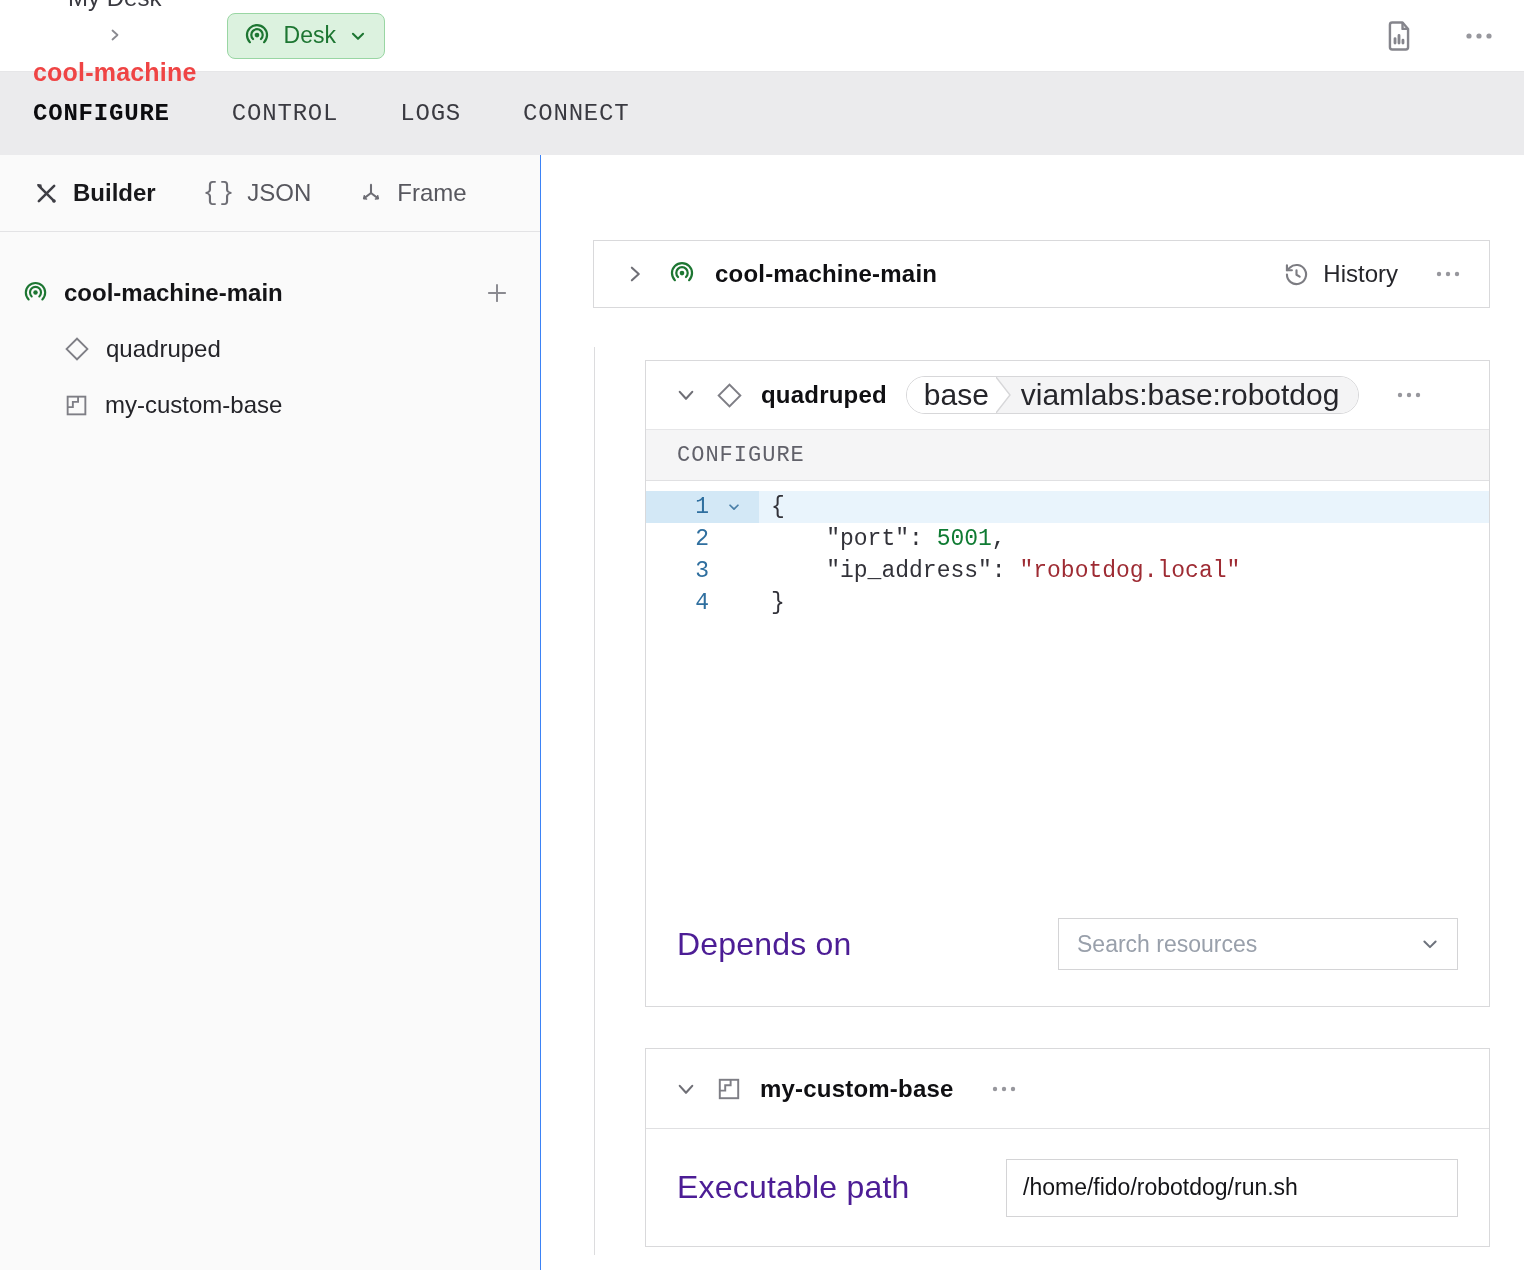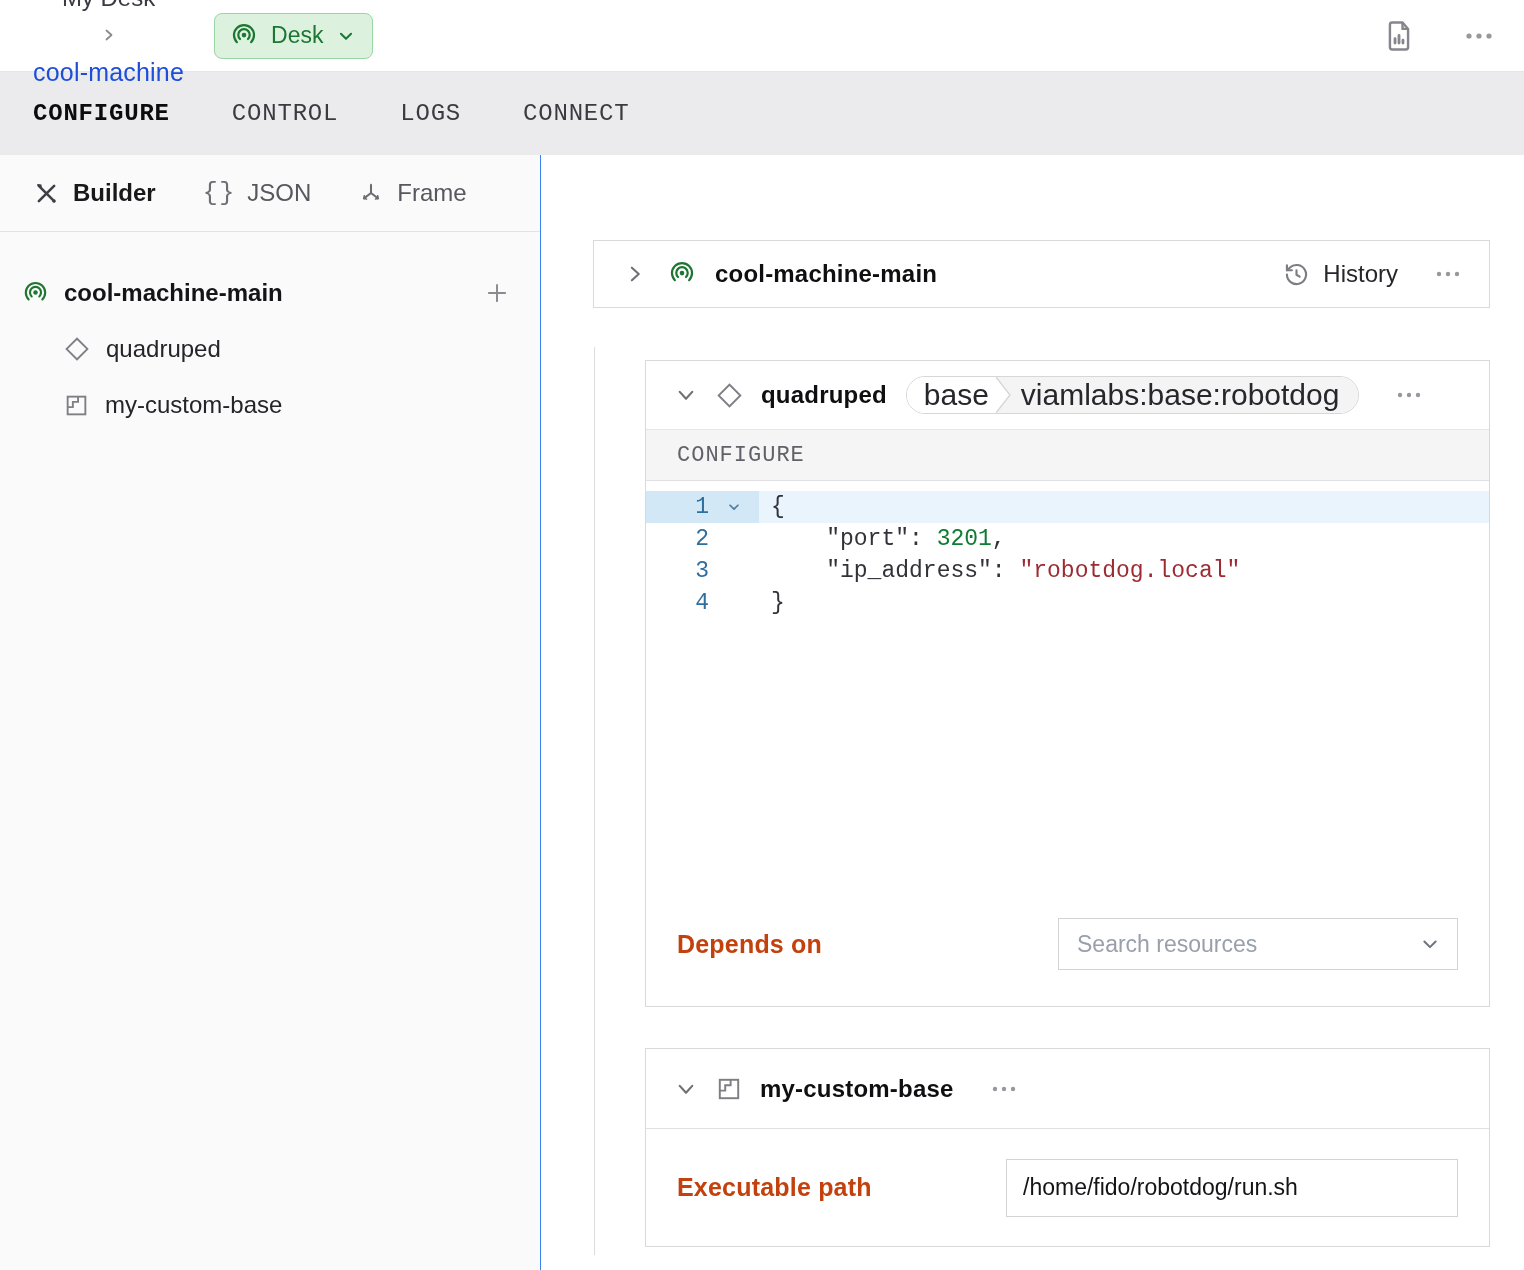--- a/index.html
+++ b/index.html
@@ -11,21 +11,21 @@
   }
 
   
   .topbar {
     height:72px; display:flex; align-items:center;
     padding:0 30px 0 33px; background:#fff; border-bottom:1px solid #e6e6e8;
   }
   .breadcrumb { display:flex; align-items:center; gap:15px; font-size:24px;flex-direction:column; }
   .crumb-parent { color:#3a3a41; cursor:pointer; }
   .crumb-sep { display:flex; align-items:center; }
-  .crumb-current { font-weight:400; color:#1d4ed8; font-size:25px; letter-spacing:0.2px; }
+  .crumb-current { font-weight:700; color:#ef4444; font-size:25px; letter-spacing:0.2px; }
   .live-badge {
     margin-left:30px; display:flex; align-items:center; gap:13px;
     background:#dcf2df; border:1px solid #99d6a3; border-radius:8px;
     height:46px; padding:0 17px 0 15px; color:#1d7632; font-size:23px; cursor:pointer;
   }
   .topbar-right { margin-left:auto; display:flex; align-items:center; }
   .save-btn {
     display:flex; align-items:center; gap:15px;
     background:#f4f4f5; border:1px solid #dadadc;
     height:52px; padding:0 23px; font-size:24px; cursor:pointer;
@@ -112,21 +112,21 @@
   .code-text { padding-left:12px; white-space:pre; color:#323239; }
   .line-active { background:#e9f4fc; }
   .line-active .gutter-wrap { background:#d3e8f6; }
   .tok-num { color:#0f7b33; }
   .tok-str { color:#9e2b33; }
 
   .depends-row {
     margin-top:auto; display:flex; align-items:center; justify-content:space-between;
     padding:0 31px 36px 31px;
   }
-  .field-label { font-size:25px; font-weight:700; color:#c2410c; letter-spacing:0.2px; }
+  .field-label { font-size:32px; font-weight:400; color:#4c1d95; letter-spacing:0.2px; }
   .select-box {
     width:400px; height:52px; border:1px solid #d4d4d6; background:#fff;
     display:flex; align-items:center; justify-content:space-between;
     padding:0 17px 0 18px; cursor:pointer;
   }
   .select-placeholder { color:#99a0ab; font-size:23px; }
 
   .module-card { left:104px; top:893px; width:845px; height:199px; display:flex; flex-direction:column; }
   .module-card .card-header { height:80px; border-bottom:1px solid #e0e0e2; }
   .module-body { flex:1; display:flex; align-items:center; justify-content:space-between; padding:0 31px; }
@@ -358,21 +358,21 @@
                 </svg>
             </span>
           </span>
           <span class="code-text">{</span>
         </div>
         <div class="code-line">
           <span class="gutter-wrap">
             <span class="gutter-num">2</span>
             <span class="gutter-fold"></span>
           </span>
-          <span class="code-text"><span>    "port": </span><span class="tok-num">3201</span><span>,</span></span>
+          <span class="code-text"><span>    "port": </span><span class="tok-num">5001</span><span>,</span></span>
         </div>
         <div class="code-line">
           <span class="gutter-wrap">
             <span class="gutter-num">3</span>
             <span class="gutter-fold"></span>
           </span>
           <span class="code-text"><span>    "ip_address": </span><span class="tok-str">"robotdog.local"</span></span>
         </div>
         <div class="code-line">
           <span class="gutter-wrap">

